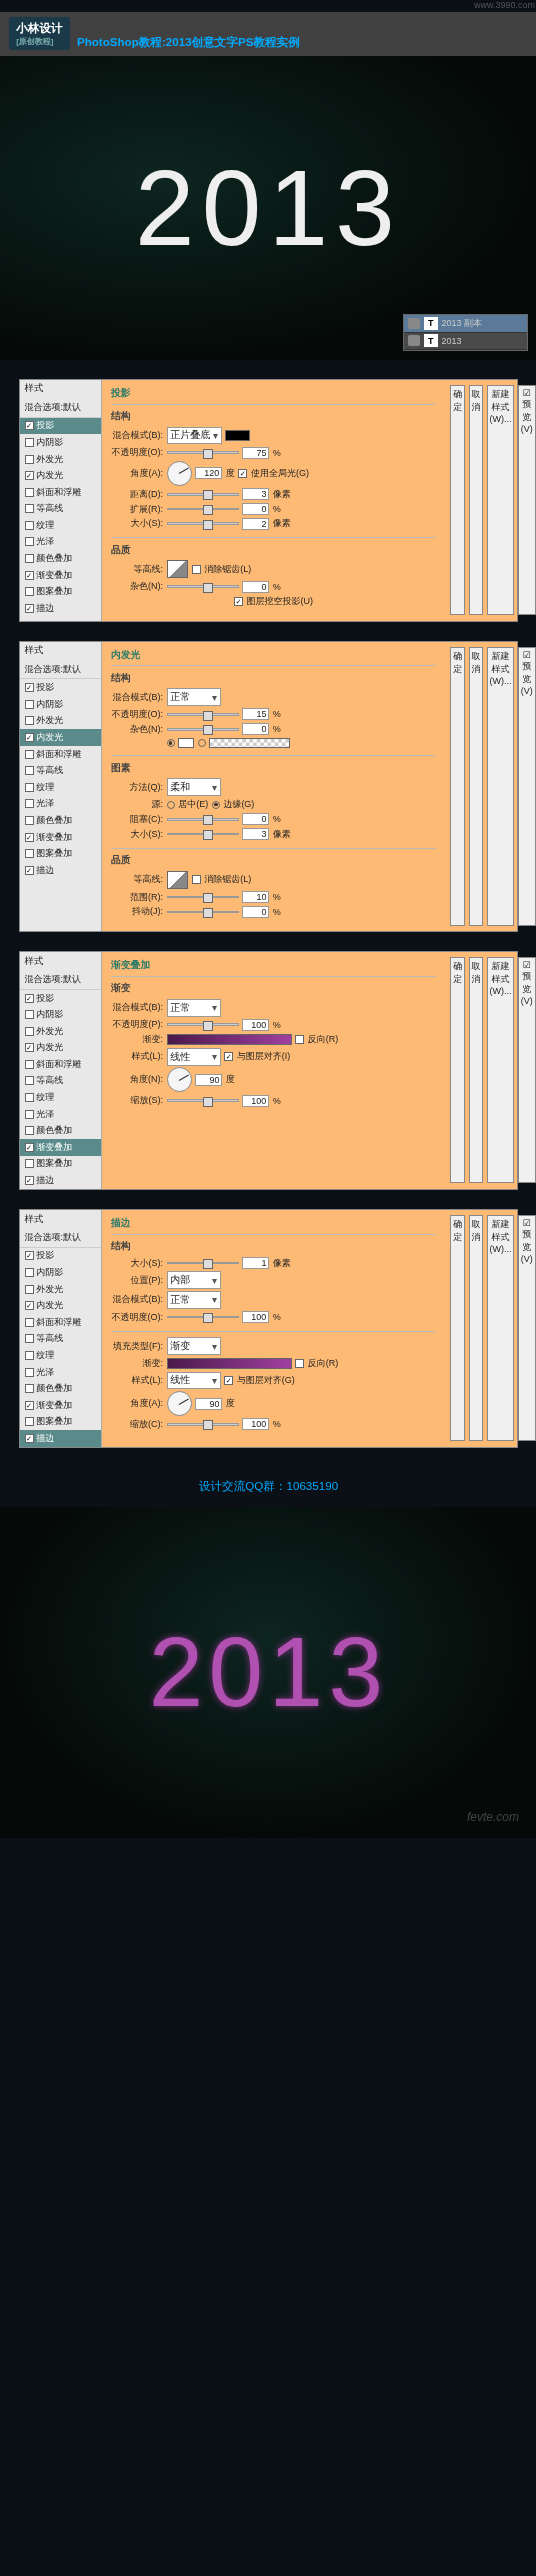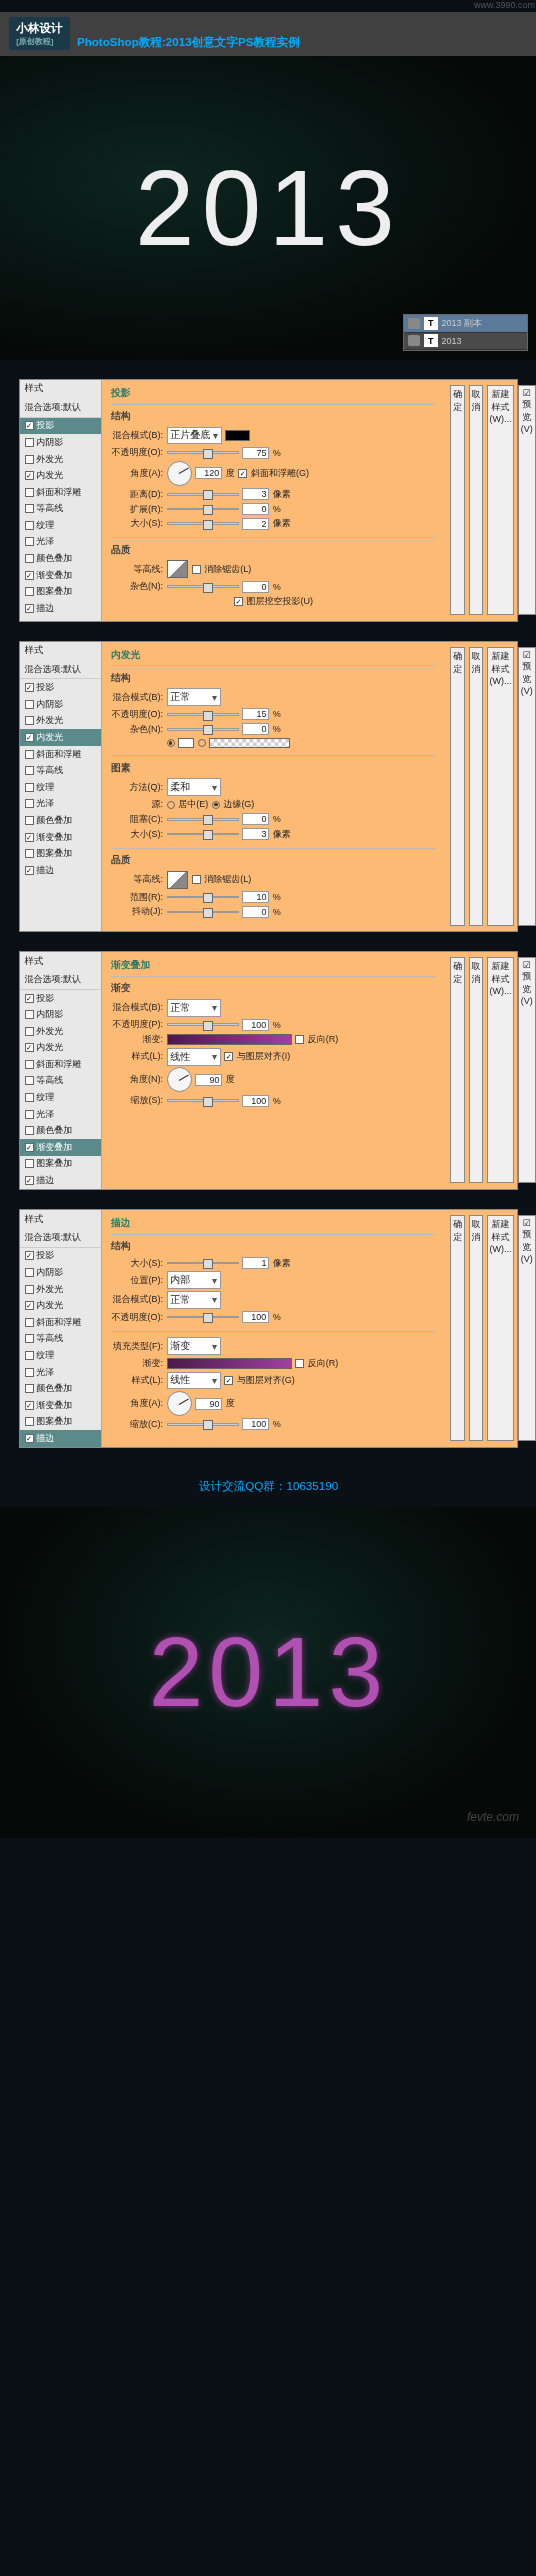--- a/index.html
+++ b/index.html
@@ -145,21 +145,21 @@
           <span class="slider"></span>
           <span class="num">75</span>
           <span>%</span>
         </div>
       <div class="row">
           <span class="lbl">角度(A):</span>
           <span class="angle"></span>
           <span class="num">120</span>
           <span>度</span>
           <span class="cb on"></span>
-          <span>斜面和浮雕(G)</span>
+          <span>使用全局光(G)</span>
         </div>
       <div class="row">
           <span class="lbl">距离(D):</span>
           <span class="slider"></span>
           <span class="num">3</span>
           <span>像素</span>
         </div>
       <div class="row">
           <span class="lbl">扩展(R):</span>
           <span class="slider"></span>

